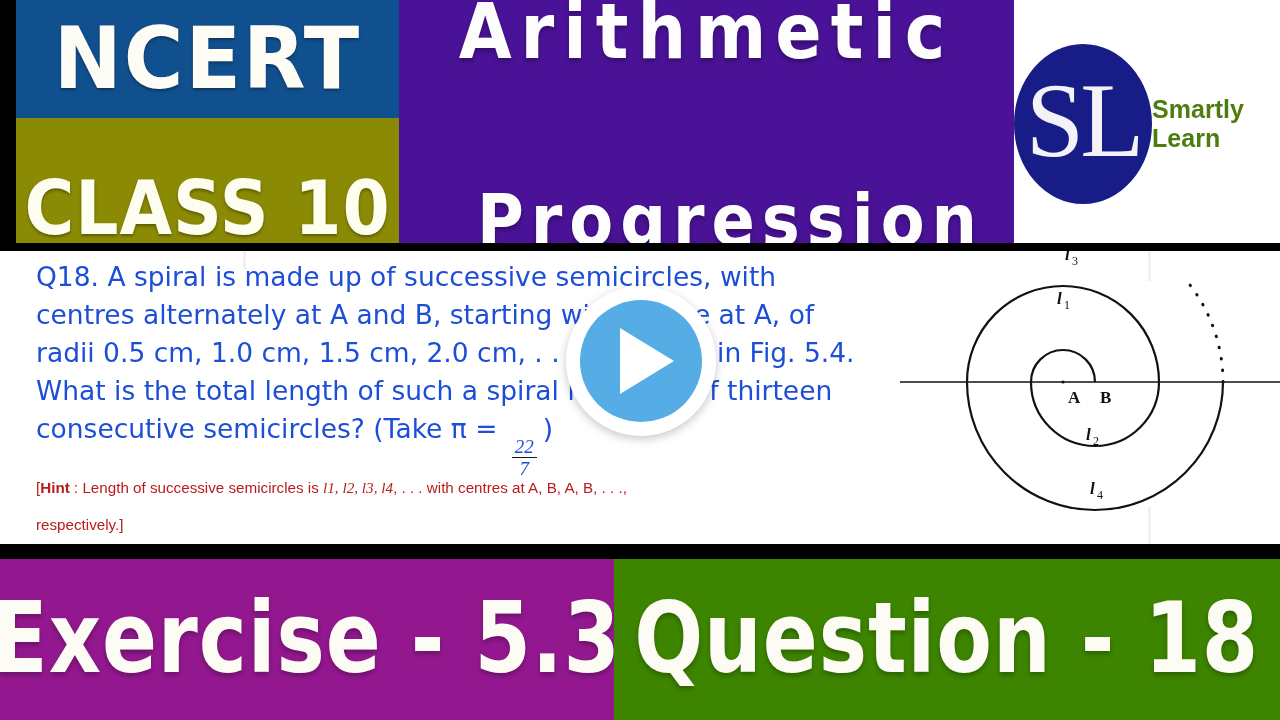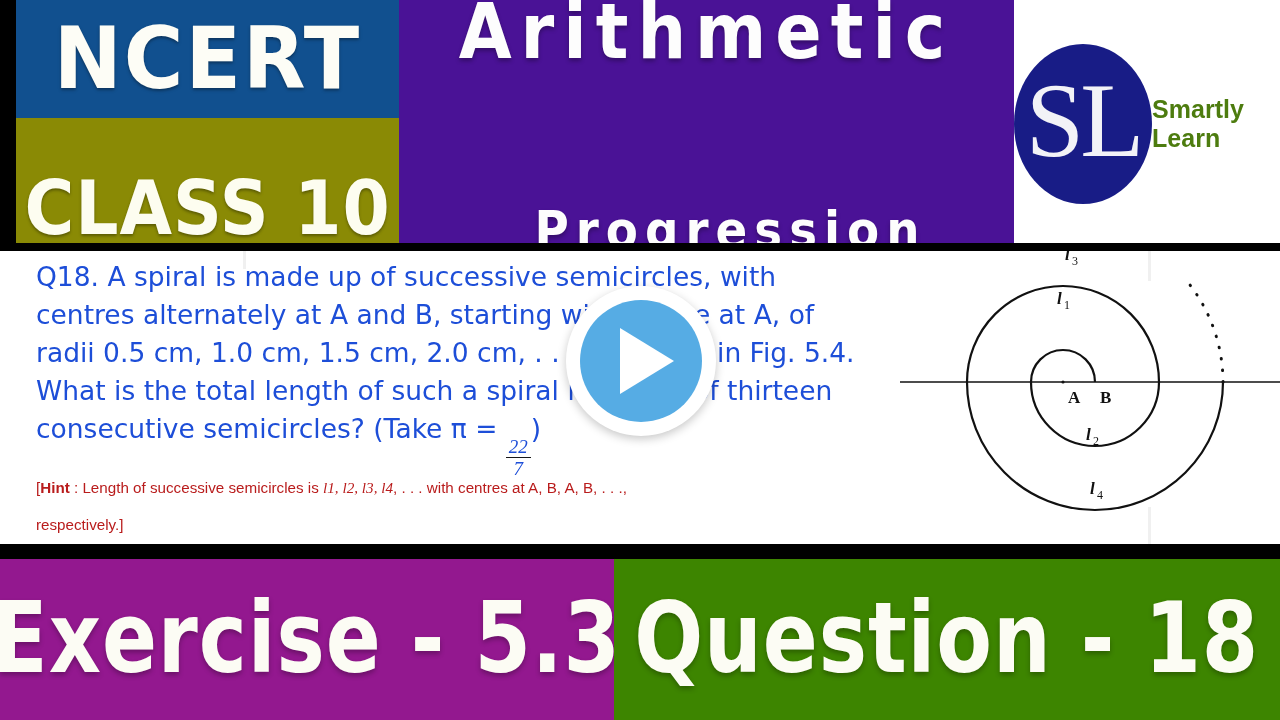--- a/index.html
+++ b/index.html
@@ -39,21 +39,21 @@
     display:flex;flex-direction:column;align-items:center;justify-content:space-between;
     gap:2px;
   }
   .hdr-title1,.hdr-title2{
     color:#fdfdfd;font-weight:700;
     font-family:"DejaVu Sans Condensed","Liberation Sans Narrow","Liberation Sans",sans-serif;
     letter-spacing:9px;white-space:nowrap;line-height:1.0;
     text-shadow:0 3px 4px rgba(0,0,0,.3);
   }
   .hdr-title1{font-size:76px;margin-top:-6px;}
-  .hdr-title2{font-size:52px;margin-top:4px;letter-spacing:7px;margin-left:48px;}
+  .hdr-title2{font-size:71px;margin-top:4px;letter-spacing:7px;margin-left:48px;}
 
   .hdr-logo{
     position:absolute;left:998px;top:0;width:282px;height:243px;background:#ffffff;
     display:flex;flex-direction:row;align-items:center;justify-content:center;
   }
   .logo-circle{
     width:160px;height:160px;border-radius:50%;background:#181c86;
     display:flex;align-items:center;justify-content:center;
     margin-top:4px;
   }
@@ -74,21 +74,21 @@
 
   .qtext{
     position:absolute;left:36px;top:7px;width:860px;
     color:#1d4ed8;font-size:26.5px;line-height:38px;
     font-family:"DejaVu Sans","Liberation Sans",sans-serif;
     font-weight:400;
   }
   .qline{white-space:nowrap;}
   .frac{
     display:inline-flex;flex-direction:column;align-items:center;
-    vertical-align:-0.55em;line-height:1;margin:0 0;
+    vertical-align:-0.55em;line-height:1;margin:0 6px;
     font-family:"Liberation Serif","DejaVu Serif",serif;
     justify-content:space-between;
   }
   .frac .num{font-size:19px;font-style:italic;padding:0 3px;}
   .frac .bar{width:100%;height:1.6px;background:#171717;margin:1px 0;}
   .frac .den{font-size:19px;font-style:italic;padding:0 3px;}
 
   .hint{
     position:absolute;left:36px;top:218px;width:900px;
     color:#b91c1c;font-size:15.2px;line-height:37px;

